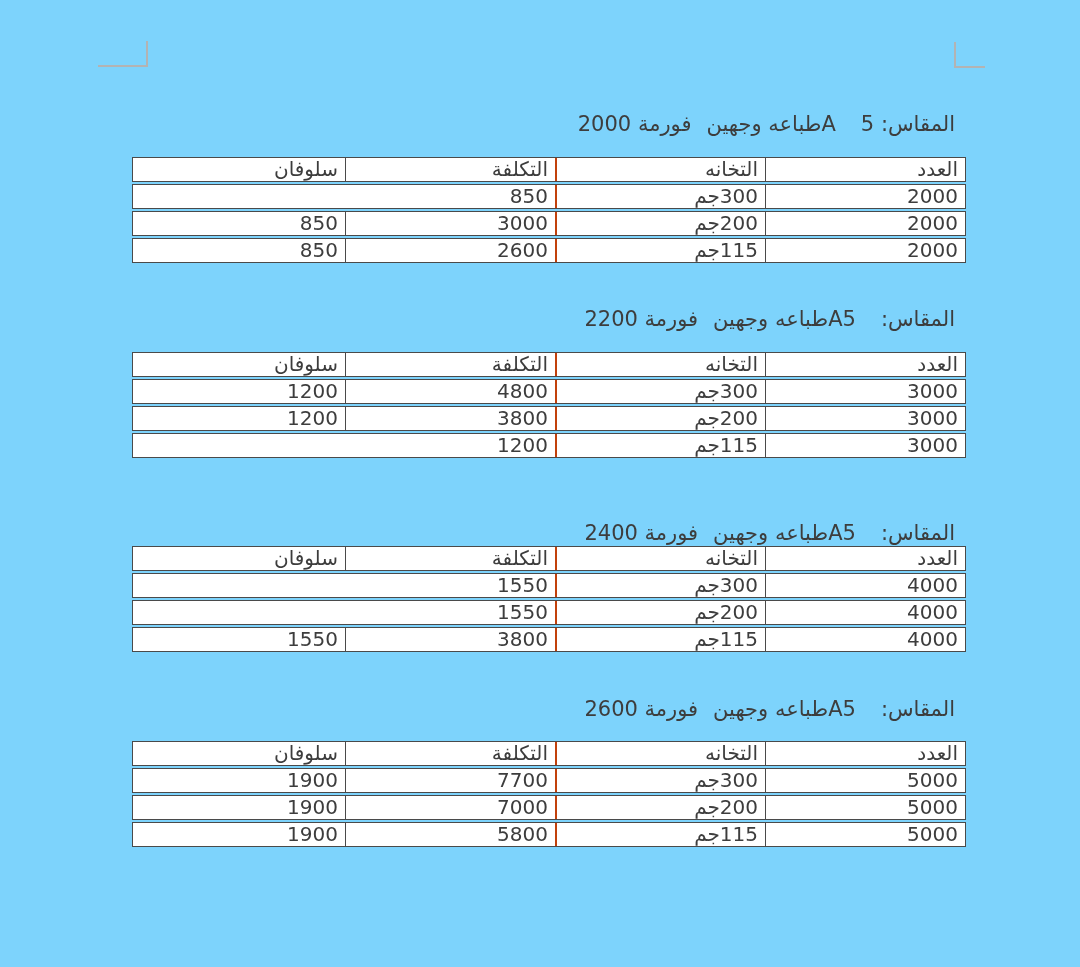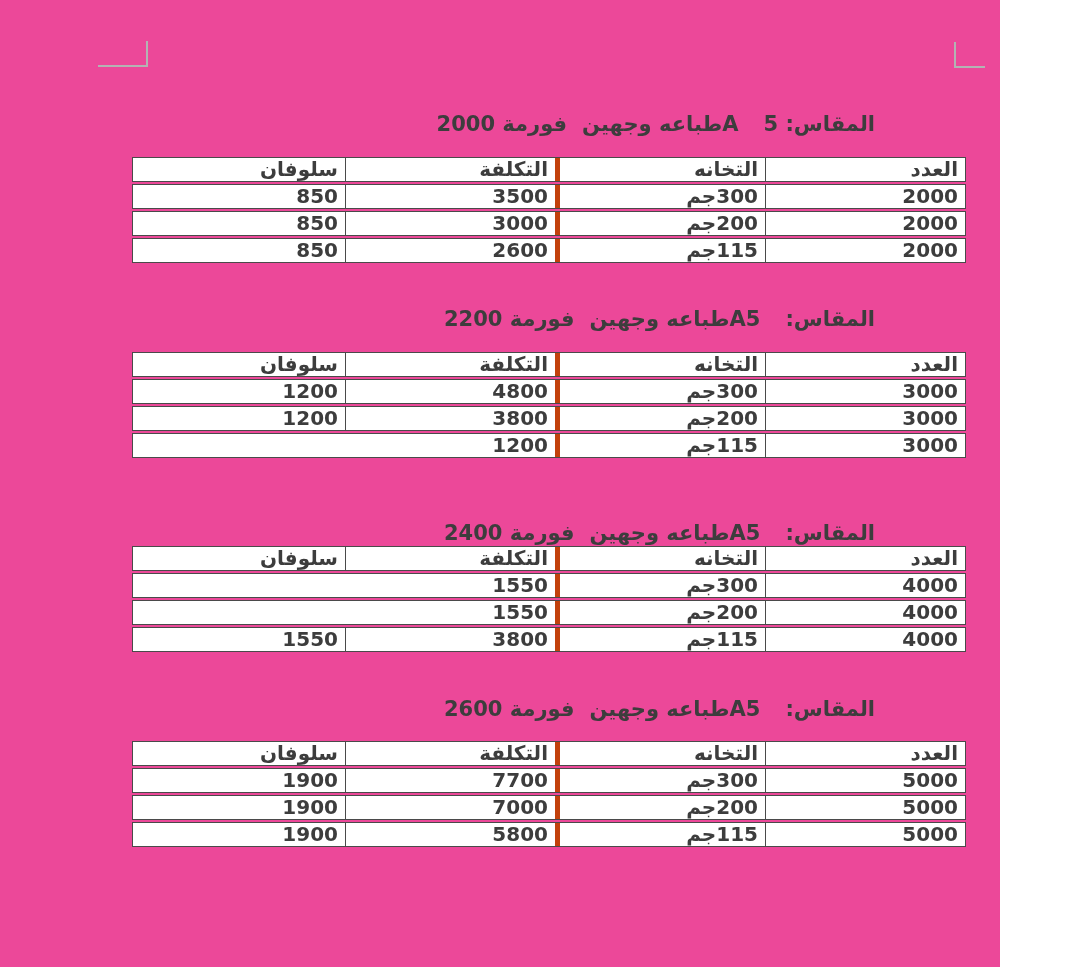--- a/index.html
+++ b/index.html
@@ -3,21 +3,21 @@
 <meta charset="utf-8">
 <style>
   html, body { margin: 0; padding: 0; }
   body {
     width: 1080px; height: 967px;
     background: #ffffff;
     font-family: "DejaVu Sans", "Liberation Sans", sans-serif;
     color: #3d3d3d;
     overflow: hidden;
   }
-  .page { position: absolute; left: 0; top: 0; width: 1000px; height: 967px; background: #ec4899; font-weight: bold; }
+  .page { position: absolute; left: 0; top: 0; width: 1080px; height: 967px; background: #7dd3fc; }
 
   
   .mark { position: absolute; background: #b3b3b3; }
 
   
   .sec-title {
     position: absolute;
     right: 125px;
     direction: rtl;
     unicode-bidi: embed;
@@ -45,21 +45,21 @@
     box-sizing: border-box;
     font-size: 20px;
     line-height: 22px;
     padding: 0 7px;
     text-align: right;
     direction: rtl;
     overflow: hidden;
     white-space: nowrap;
   }
   .c-count { width: 200px; border-left: 1px solid #4a4a4a; text-align: right; }
-  .c-thick { width: 210px; border-left: 5px solid #c2410c; }
+  .c-thick { width: 210px; border-left: 2px solid #c2410c; }
   .c-cost  { width: 210px; border-left: 1px solid #4a4a4a; }
   .c-cello { width: 212px; text-align: right; }
 </style>
 </head>
 <body>
 
 <div class="page">
 
   <div>
     <div class="mark" style="left:98px;  top:65px; width:50px; height:2px;"></div>
@@ -76,21 +76,20 @@
   <div class="ptable" style="top:157px;">
     <div class="trow">
       <div class="tcell c-count">العدد</div>
       <div class="tcell c-thick">التخانه</div>
       <div class="tcell c-cost">التكلفة</div>
       <div class="tcell c-cello">سلوفان</div>
     </div>
     <div class="trow">
       <div class="tcell c-count">2000</div>
       <div class="tcell c-thick">300جم</div>
-      <div class="tcell c-cost">3500</div>
       <div class="tcell c-cello">850</div>
     </div>
     <div class="trow">
       <div class="tcell c-count">2000</div>
       <div class="tcell c-thick">200جم</div>
       <div class="tcell c-cost">3000</div>
       <div class="tcell c-cello">850</div>
     </div>
     <div class="trow">
       <div class="tcell c-count">2000</div>

